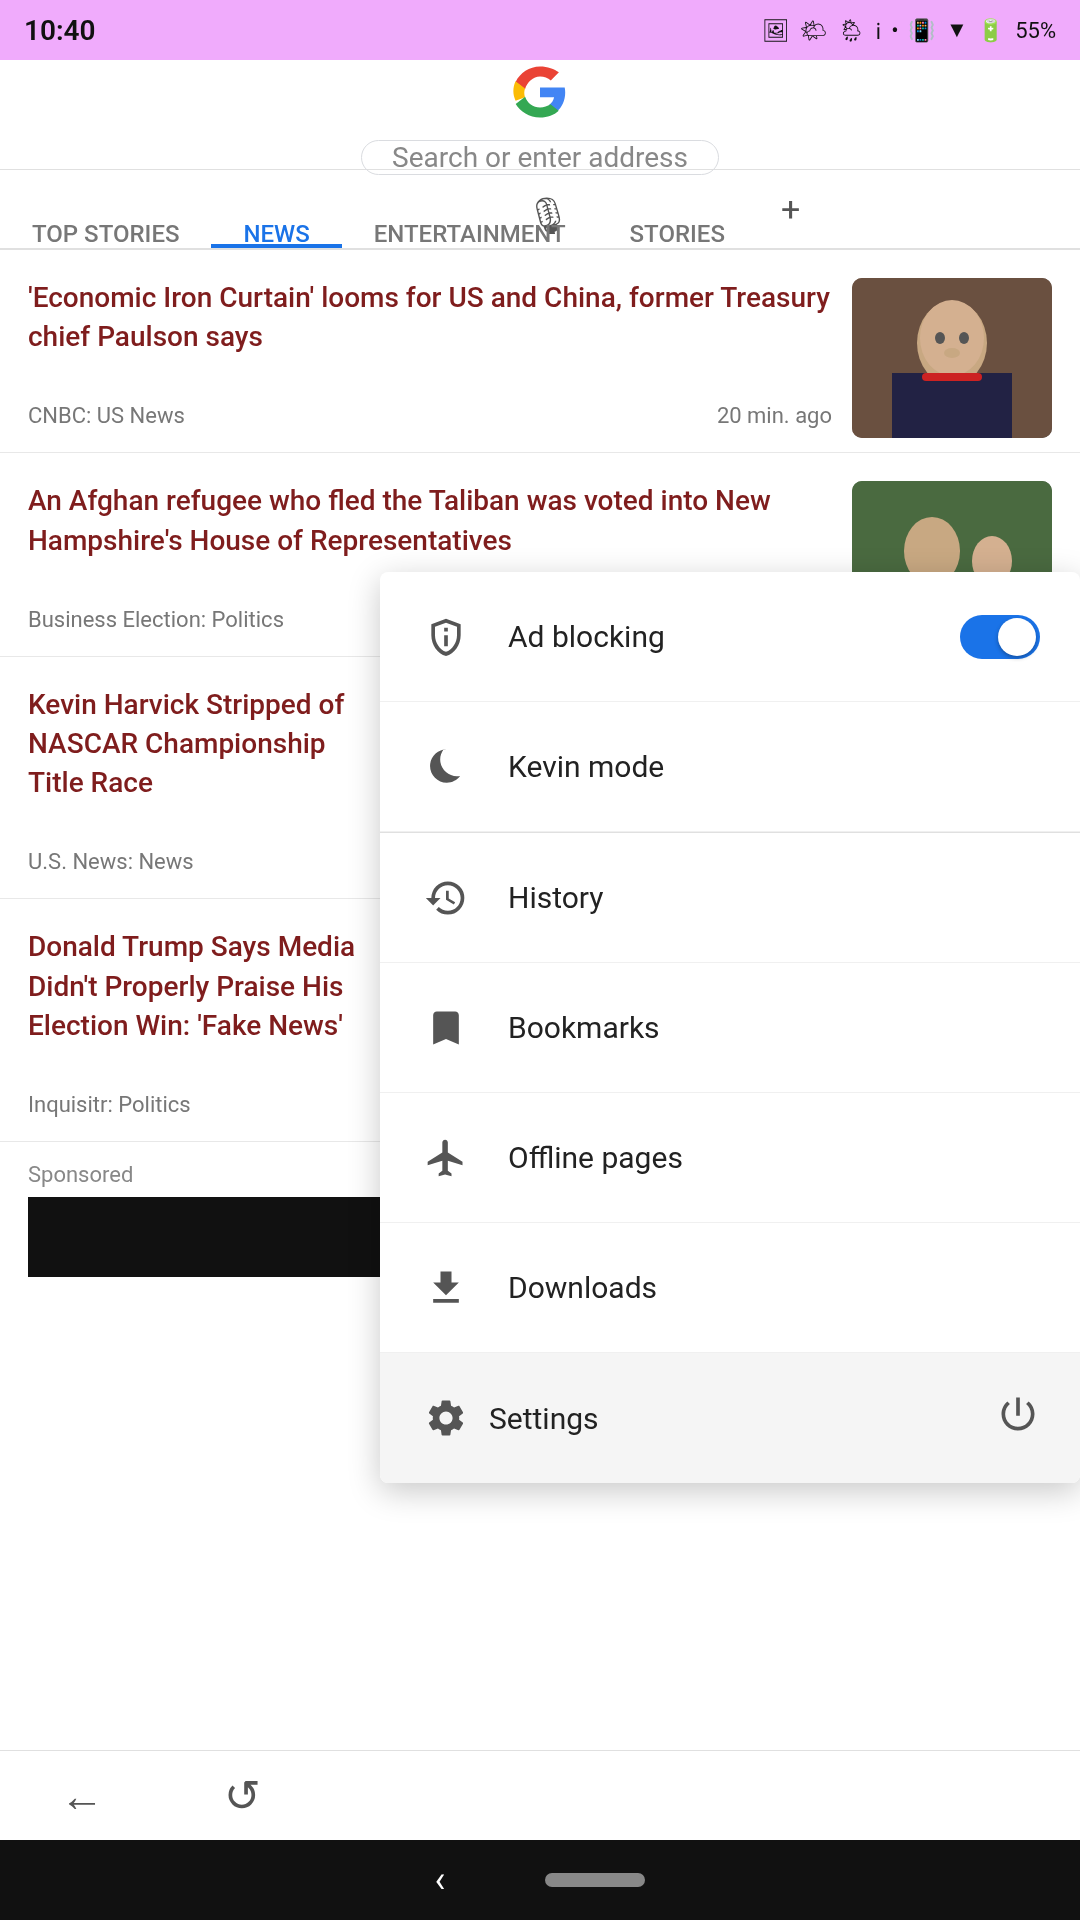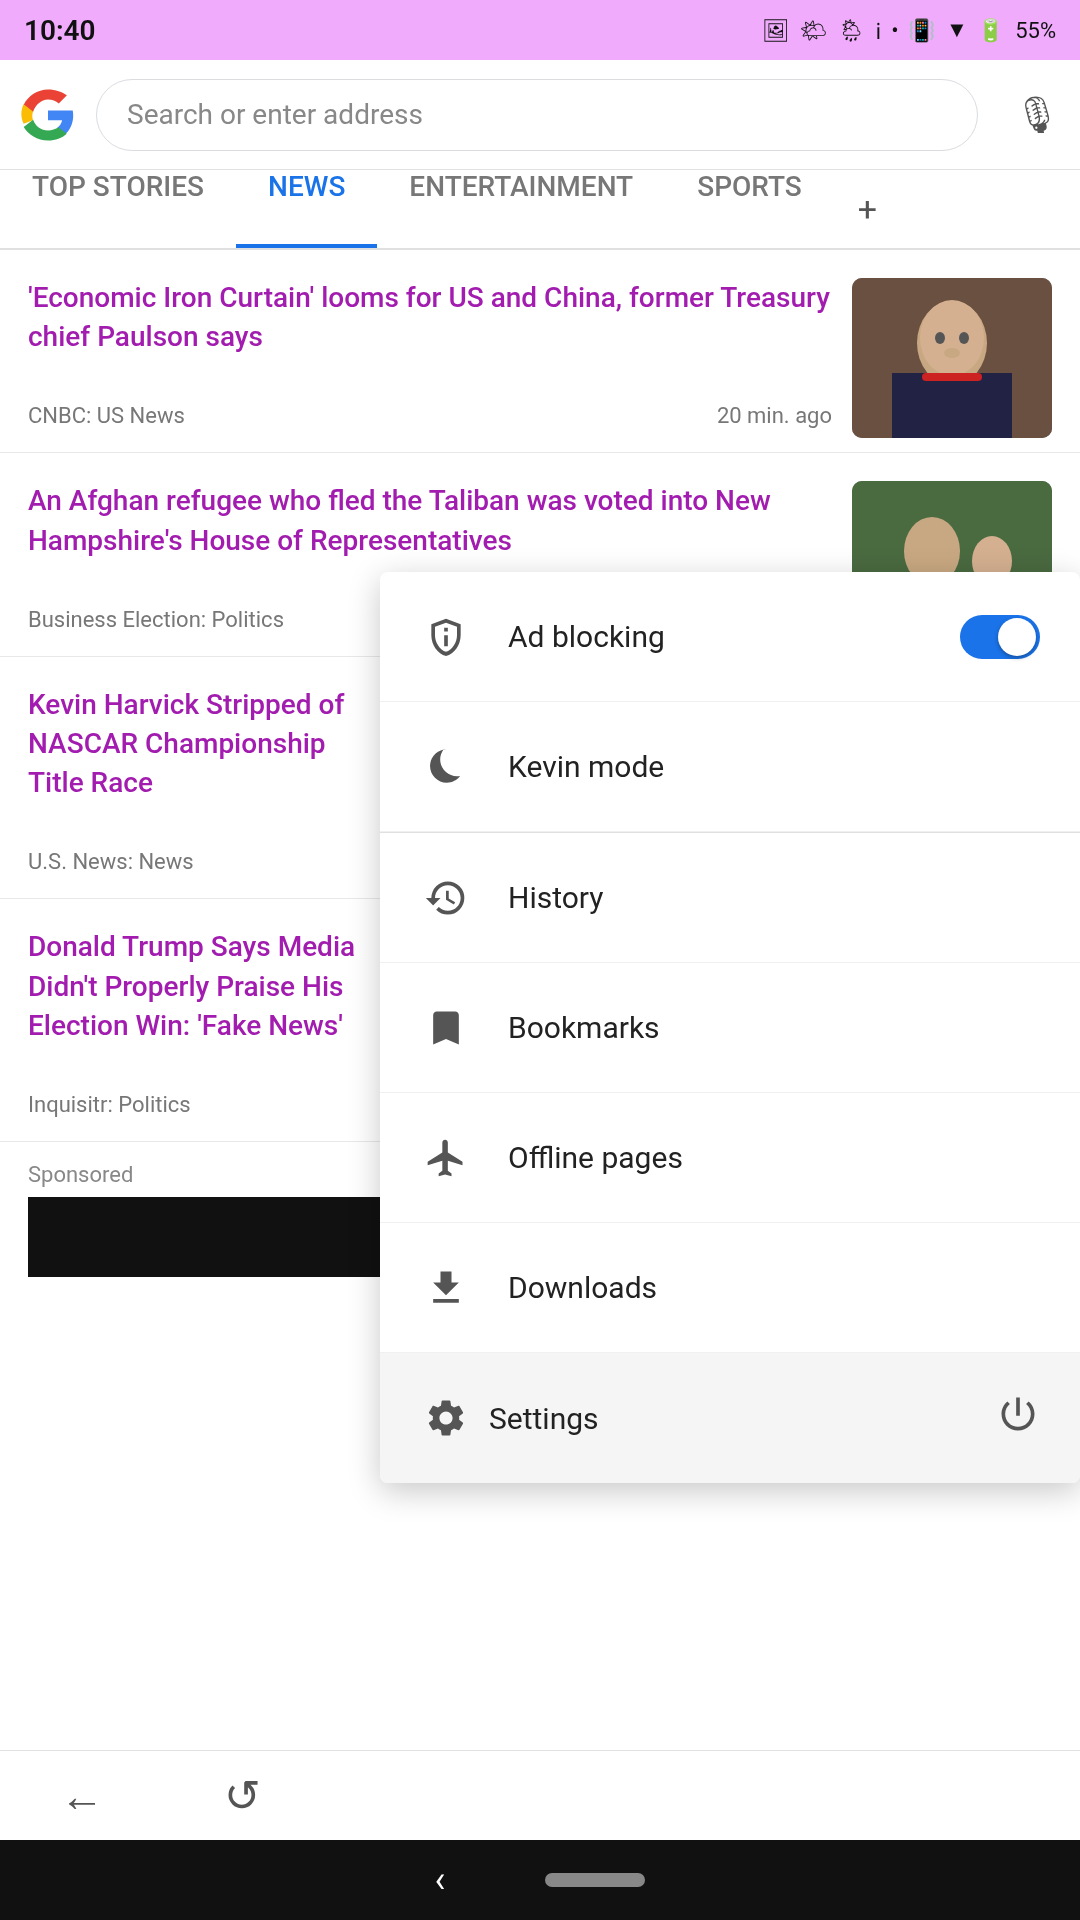--- a/index.html
+++ b/index.html
@@ -39,20 +39,21 @@
     
     .search-bar {
       width: 100%;
       height: 110px;
       background: #fff;
       display: flex;
       align-items: center;
       padding: 4px 20px;
       border-bottom: 1px solid #e0e0e0;
       gap: 20px;
+      flex-direction: column;
     }
     .google-logo {
       width: 56px;
       height: 56px;
       flex-shrink: 0;
     }
     .search-input-area {
       flex: 1;
       height: 72px;
       border: 1.5px solid #dadce0;
@@ -74,24 +75,24 @@
       width: 100%;
       height: 80px;
       background: #fff;
       display: flex;
       align-items: stretch;
       border-bottom: 2px solid #e0e0e0;
       overflow-x: hidden;
     }
     .tab-item {
       display: flex;
-      align-items: flex-start;
+      align-items: flex-end;
       justify-content: center;
       padding: 0 32px;
-      font-size: 28px;
+      font-size: 24px;
       font-weight: 500;
       color: #777;
       white-space: nowrap;
       cursor: pointer;
       position: relative;
     }
     .tab-item.active {
       color: #1a73e8;
     }
     .tab-item.active::after {
@@ -121,21 +122,21 @@
       padding: 28px 28px 0 28px;
       border-bottom: 1px solid #e8e8e8;
       gap: 20px;
     }
     .news-text {
       flex: 1;
     }
     .news-title {
       font-size: 28px;
       font-weight: 500;
-      color: #a21caf;
+      color: #7f1d1d;
       line-height: 1.4;
       margin-bottom: 20px;
     }
     .news-meta {
       font-size: 22px;
       color: #777;
       display: flex;
       justify-content: space-between;
       padding-bottom: 24px;
       margin-top: 47px;
@@ -323,21 +324,21 @@
   <div class="tab-item">
     <span>TOP STORIES</span>
   </div>
   <div class="tab-item active">
     <span>NEWS</span>
   </div>
   <div class="tab-item">
     <span>ENTERTAINMENT</span>
   </div>
   <div class="tab-item">
-    <span>SPORTS</span>
+    <span>STORIES</span>
   </div>
   <div class="tab-plus">+</div>
 </div>
 
 <div class="news-feed">
 
   <div class="news-item">
     <div class="news-text">
       <div class="news-title">'Economic Iron Curtain' looms for US and China, former Treasury chief Paulson says</div>
       <div class="news-meta">

